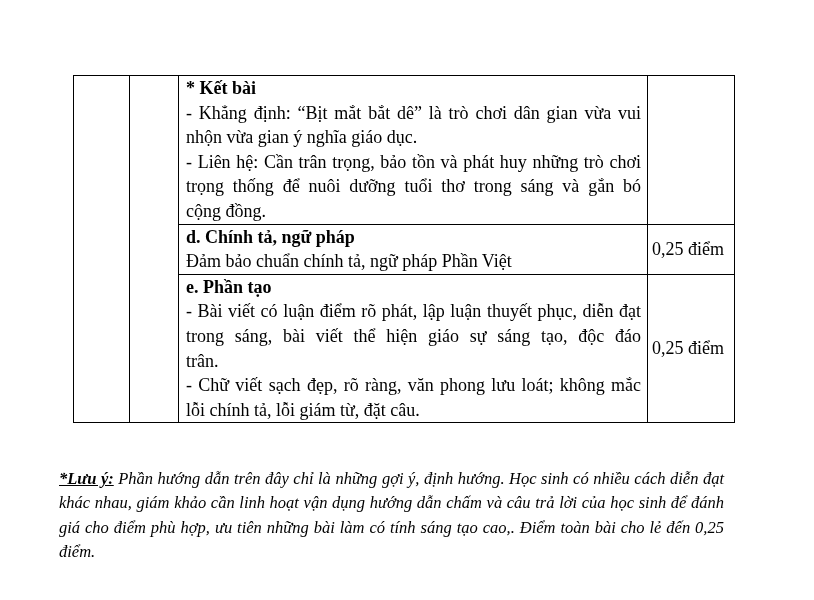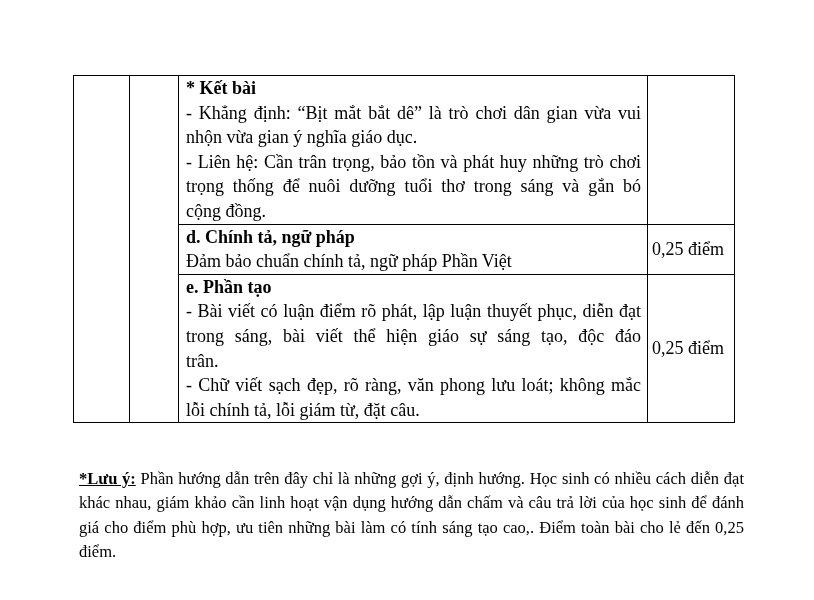--- a/index.html
+++ b/index.html
@@ -8,21 +8,21 @@
   table.rubric { position:absolute; left:73px; top:75px; border-collapse:collapse;
                  font-size:18px; line-height:24.6px; }
   table.rubric td { border:1.3px solid #000; vertical-align:top; padding:0 6px 0 7px; }
   td.c1 { width:42px; }
   td.c2 { width:35px; }
   td.c3 { width:455px; text-align:justify; }
   td.c4 { width:78px; text-align:left; vertical-align:middle !important; white-space:nowrap; padding:0 4px !important; }
   .bold { font-weight:bold; }
   .line { display:block; }
   .j { text-align:justify; text-align-last:justify; }
-  .note { position:absolute; left:79px; top:450px; width:665px; font-size:16.5px; line-height:24.6px; text-align:justify; }
+  .note { position:absolute; left:59px; top:450px; width:665px; font-size:16.5px; line-height:24.6px; text-align:justify;font-style:italic; }
   .note .lbl { font-weight:bold; text-decoration:underline; }
 </style>
 </head>
 <body>
 
 <table class="rubric">
   <tbody>
       <tr>
     <td class="c1" rowspan="3"></td>
     <td class="c2" rowspan="3"></td>

